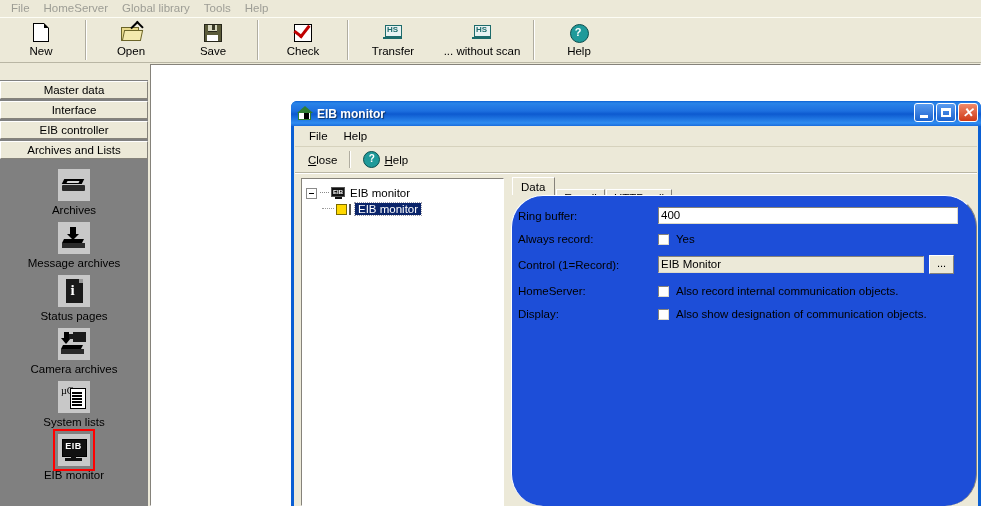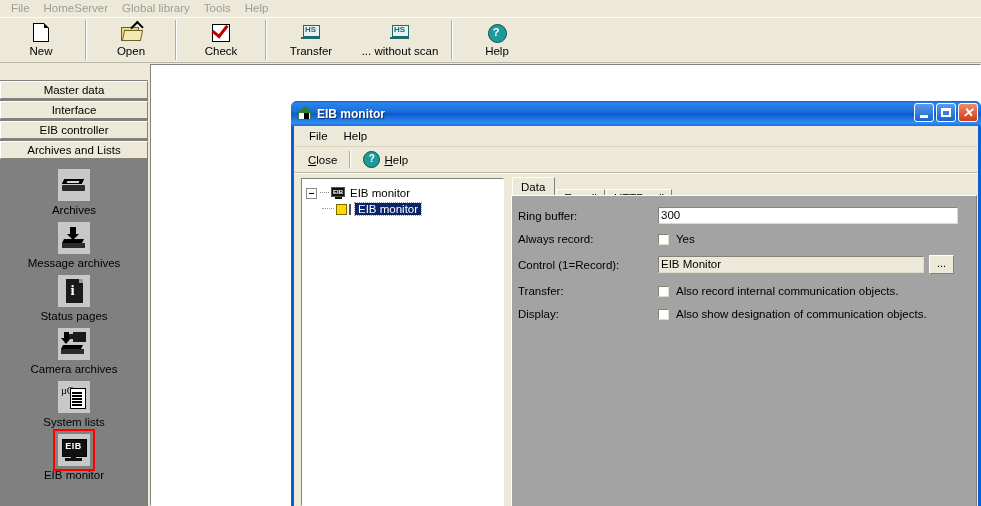--- a/index.html
+++ b/index.html
@@ -262,24 +262,25 @@
     position:relative; top:10px;
     box-sizing:border-box;
   }
   .tab.active {
     height:18px; top:0; padding:0 9px 0 8px;
     border-bottom:none; font-weight:normal;
     z-index:2;
   }
   .tabpage {
     position:absolute; left:0; top:17px; right:0; bottom:0;
-    background:#a3a3a3;
+    background:#1d4ed8;
     border-top:1px solid #ffffff; border-left:1px solid #ffffff;
     border-right:1px solid #85827a;
     box-sizing:border-box;
+    border-radius:32px;
   }
   .frow { display:flex; align-items:center; margin-top:7px; }
   .flabel { width:146px; padding-left:6px; font-size:11.5px; box-sizing:border-box;}
   .inp {
     height:17px; background:#ffffff;
     border-top:1px solid #85827a; border-left:1px solid #85827a;
     border-right:1px solid #dedbca; border-bottom:1px solid #dedbca;
     font-size:11.5px; line-height:15px; padding:0 2px;
     box-sizing:border-box; width:300px;
   }
@@ -323,20 +324,30 @@
     <div class="tb-sep"></div>
     <div class="tb-btn">
       <div class="tb-icon">
         <div class="ic-folder">
             <div class="back"></div>
             <div class="front"></div>
             <div class="arr"></div>
           </div>
       </div>
       <span class="tb-label">Open</span>
+    </div>
+    <div class="tb-btn">
+      <div class="tb-icon">
+        <div class="ic-floppy">
+            <div class="sh"></div>
+            <div class="sh2"></div>
+            <div class="lbl"></div>
+          </div>
+      </div>
+      <span class="tb-label">Save</span>
     </div>
     <div class="tb-sep"></div>
     <div class="tb-btn">
       <div class="tb-icon">
         <div class="ic-check">
             <div class="tick"></div>
           </div>
       </div>
       <span class="tb-label">Check</span>
     </div>
@@ -533,37 +544,37 @@
             </div>
             <div class="tab">
               <span>HTTP call</span>
             </div>
           </div>
 
           <div class="tabpage">
 
             <div class="frow" style="margin-top:11px;">
               <span class="flabel">Ring buffer:</span>
-              <div class="inp">300</div>
+              <div class="inp">400</div>
             </div>
 
             <div class="frow" style="margin-top:9px;align-items:flex-end;">
               <span class="flabel">Always record:</span>
               <span class="cbx"></span>
               <span class="cbl">Yes</span>
             </div>
 
             <div class="frow" style="margin-top:10px;">
               <span class="flabel">Control (1=Record):</span>
               <div class="inp ro" style="width:266px">EIB Monitor</div>
               <div class="dotbtn">...</div>
             </div>
 
             <div class="frow" style="margin-top:11px;">
-              <span class="flabel">Transfer:</span>
+              <span class="flabel">HomeServer:</span>
               <span class="cbx"></span>
               <span class="cbl">Also record internal communication objects.</span>
             </div>
 
 
             <div class="frow" style="margin-top:11px;">
               <span class="flabel">Display:</span>
               <span class="cbx"></span>
               <span class="cbl">Also show designation of communication objects.</span>
             </div>

